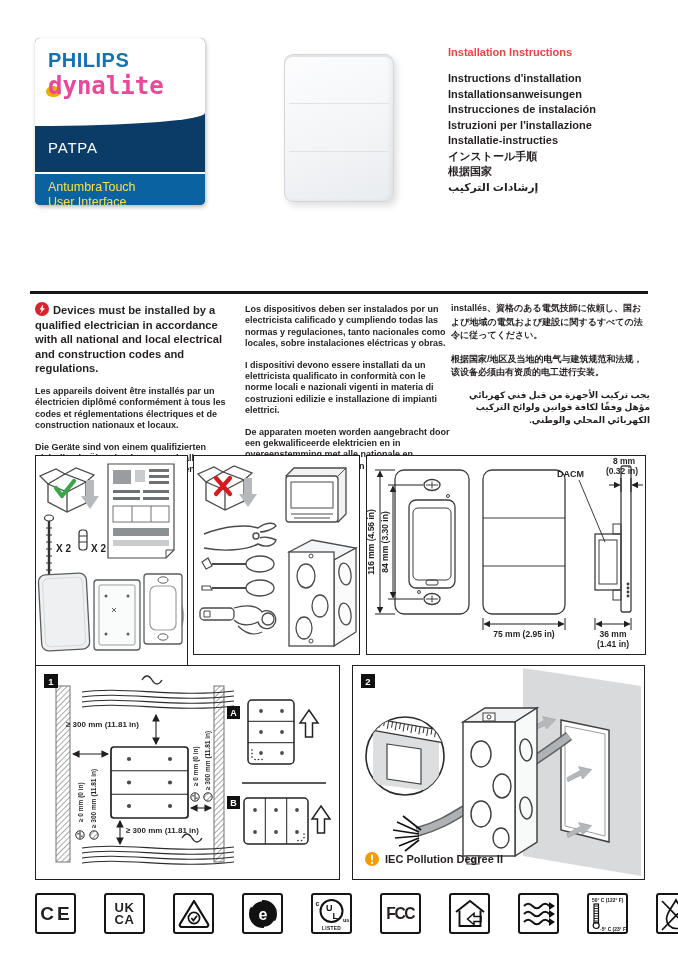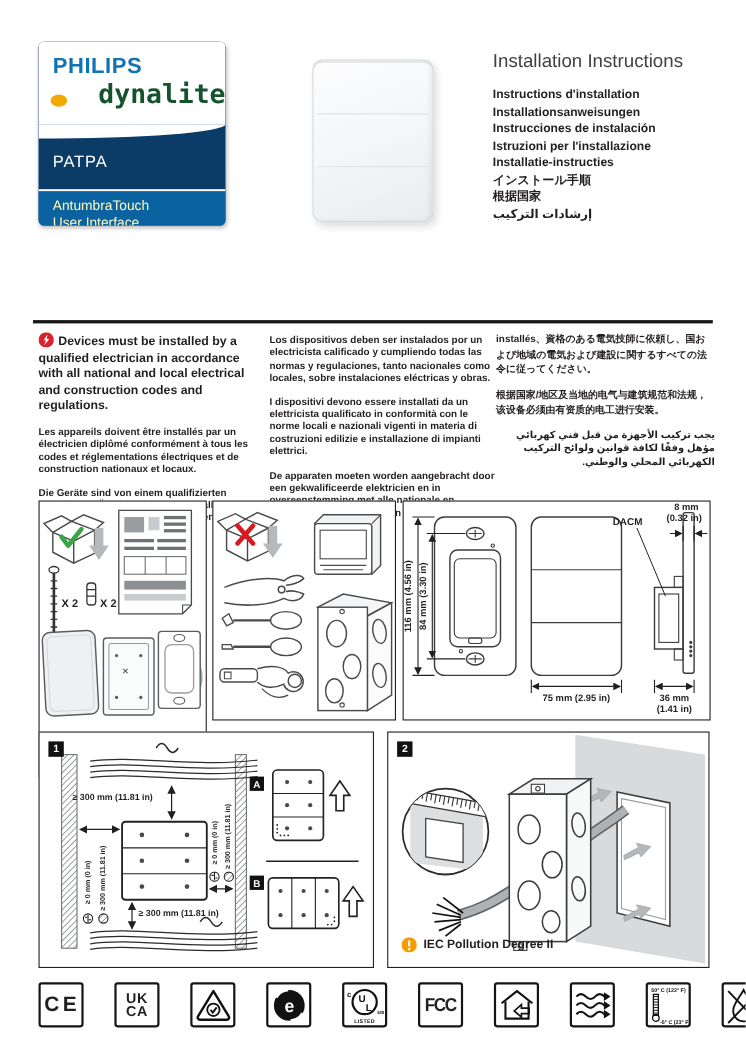--- a/index.html
+++ b/index.html
@@ -3,37 +3,37 @@
 <meta charset="utf-8">
 <style>
   html,body{margin:0;padding:0;background:#ffffff;}
   body{width:678px;height:961px;font-family:"Liberation Sans","DejaVu Sans",sans-serif;color:#231f20;}
   .page{position:relative;width:678px;height:961px;background:#fff;overflow:hidden;}
 
   
   .logo-block{position:absolute;left:35px;top:38px;width:170px;height:167px;background:#0b3b67;border-radius:5px;overflow:hidden;box-shadow:1px 2px 4px rgba(0,0,0,.28);}
   .logo-white{height:64px;background:#fff;padding:11px 0 0 13px;}
   .philips{color:#1173b4;font-size:20px;font-weight:bold;letter-spacing:.5px;}
-  .dynalite{position:relative;margin-top:1px;font-family:"DejaVu Sans Mono","Liberation Mono",monospace;font-weight:bold;font-size:24px;color:#14532d;line-height:26px;text-align:right;}
+  .dynalite{position:relative;margin-top:1px;font-family:"DejaVu Sans Mono","Liberation Mono",monospace;font-weight:bold;font-size:24px;color:#ec4899;line-height:26px;}
   .dyn-swoosh{position:absolute;left:-2px;top:13px;width:15px;height:11px;background:#f2a900;border-radius:50%;}
   .dyn-text{position:relative;z-index:1;}
   .logo-swoosh{height:13px;background:#fff;border-bottom-right-radius:100% 100%;}
   .logo-model{height:33px;padding:13px 0 0 13px;color:#fff;font-size:15px;letter-spacing:.8px;}
   .logo-sep{height:2px;background:#fff;}
-  .logo-product{height:42px;background:#0a62a0;color:#fef9c3;font-size:12.5px;line-height:15px;padding:6px 0 0 13px;}
+  .logo-product{height:42px;background:#0a62a0;color:#fde047;font-size:12.5px;line-height:15px;padding:6px 0 0 13px;}
 
   
   .product-img{position:absolute;left:284px;top:54px;width:108px;height:146px;border-radius:9px;
     background:linear-gradient(160deg,#fdfdfe 0%,#f3f5f7 55%,#e9ecef 100%);
     border:1px solid #d3d7da;box-shadow:3px 4px 7px rgba(0,0,0,.13), inset 0 2px 0 #e2e5e8, inset -3px 0 4px rgba(0,0,0,.05);}
   .product-line{position:absolute;left:4px;right:4px;height:1px;background:#dfe3e6;}
 
   
   .inst-head{position:absolute;left:448px;top:46px;width:218px;}
-  .inst-title{font-size:17px;font-weight:normal;color:#404040;margin:0 0 13px 0;}
+  .inst-title{font-size:11px;font-weight:bold;color:#ef4444;margin:0 0 13px 0;}
   .inst-sub{font-size:11px;font-weight:700;line-height:15.5px;color:#231f20;}
   .inst-sub.rtl{direction:rtl;text-align:left;}
 
   
   .top-rule{position:absolute;left:30px;top:291px;width:618px;height:3px;background:#161616;}
 
   
   .warn-col{position:absolute;top:302px;}
   .warn-en{font-size:11.2px;line-height:14.6px;font-weight:600;margin:0;}
   .bolt{width:14px;height:14px;vertical-align:-2px;margin-right:4px;}

